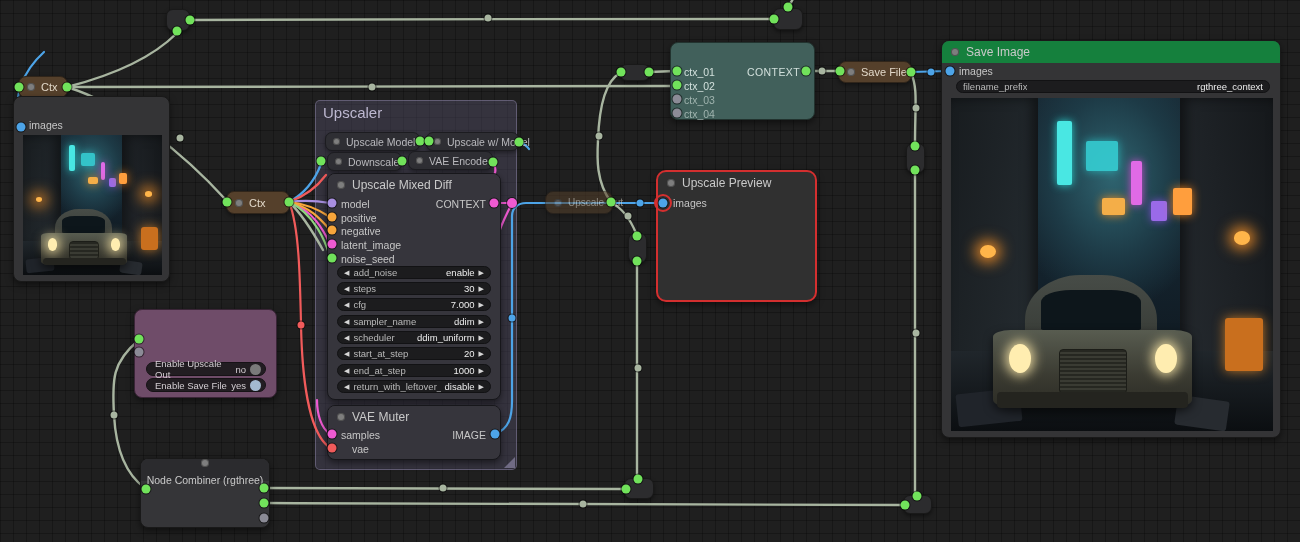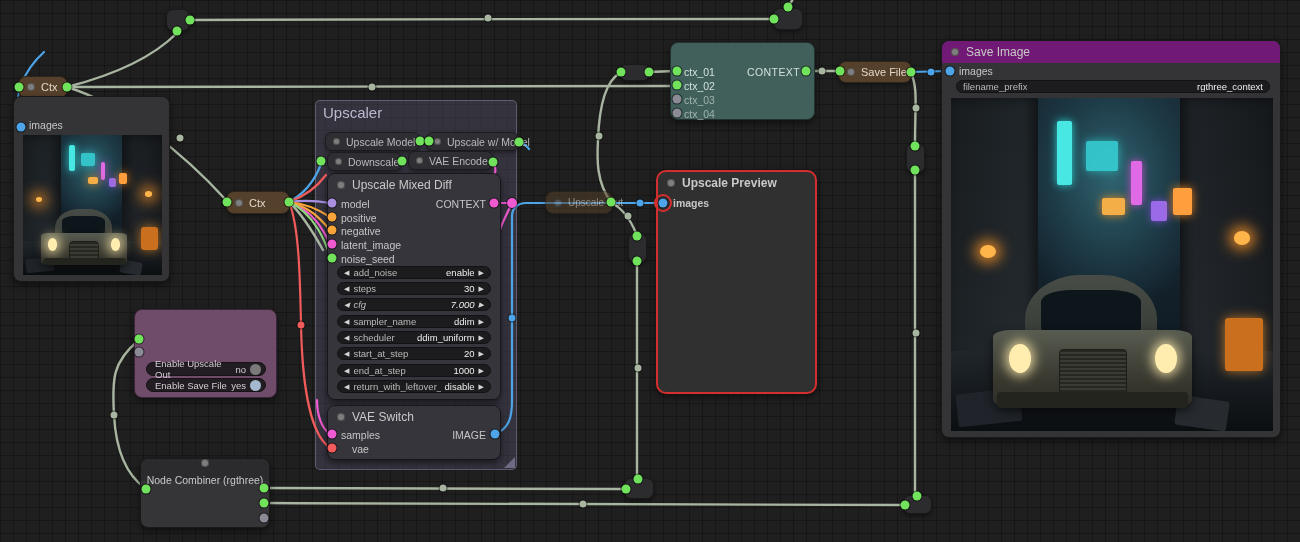--- a/index.html
+++ b/index.html
@@ -49,21 +49,21 @@
       display:flex;align-items:center;font-size:9.5px;color:#d3cdd2;padding:0 4px 0 8px;gap:4px;}
   .toggle-row .tval{margin-left:auto;}
   .tcircle{width:11px;height:11px;border-radius:50%;flex:0 0 auto;}
   #node-combiner{background:#353538;}
   #node-combiner .tbar{background:#2b2b2e;border-radius:7px 7px 0 0;flex-direction:column;}
   #node-ctxswitch{background:#41605b;border-color:#22332f;}
   #node-ctxswitch .tbar{background:#2b4a46;color:#d8e5e1;}
   #node-ctxswitch .slot{color:#d2e0dc;}
   #node-ctxswitch .slot.dim{color:#9fb3ae;}
   #node-basepreview,#node-saveimage,#node-upscalepreview{background:#343436;}
-  #node-basepreview .tbar,#node-saveimage .tbar{background:#701a75;border-radius:7px 7px 0 0;}
+  #node-basepreview .tbar,#node-saveimage .tbar{background:#15803d;border-radius:7px 7px 0 0;}
   #node-upscalepreview{border:2px solid var(--error-red,#d32f2f);border-radius:10px;background:#303030;}
   #node-upscaleout{opacity:.55;}
   
   .dot{position:absolute;width:9px;height:9px;border-radius:50%;transform:translate(-50%,-50%);
        box-shadow:0 0 0 1px rgba(0,0,0,.55);z-index:40;}
   .dg{background:var(--slot-green,#71e25b);}
   .db{background:var(--slot-blue,#4da4e8);}
   .dp{background:var(--slot-pink,#ef5ad1);}
   .dpu{background:var(--slot-purple,#a88fe0);}
   .do{background:var(--slot-orange,#f7a53b);}
@@ -243,21 +243,21 @@
         <span class="wlabel">add_noise</span>
         <span class="wvalue">enable</span>
         <span class="arr">▶</span>
       </div>
       <div class="widget" style="left:9px;right:9px;top:108px;">
         <span class="arr">◀</span>
         <span class="wlabel">steps</span>
         <span class="wvalue">30</span>
         <span class="arr">▶</span>
       </div>
-      <div class="widget" style="left:9px;right:9px;top:124px;font-style:italic;">
+      <div class="widget" style="left:9px;right:9px;top:124px;">
         <span class="arr">◀</span>
         <span class="wlabel">cfg</span>
         <span class="wvalue">7.000</span>
         <span class="arr">▶</span>
       </div>
       <div class="widget" style="left:9px;right:9px;top:141px;">
         <span class="arr">◀</span>
         <span class="wlabel">sampler_name</span>
         <span class="wvalue">ddim</span>
         <span class="arr">▶</span>
@@ -284,21 +284,21 @@
         <span class="arr">◀</span>
         <span class="wlabel" style="max-width:104px;">return_with_leftover_noise</span>
         <span class="wvalue">disable</span>
         <span class="arr">▶</span>
       </div>
     </div>
 
     <div class="node" id="node-vaedecode" style="left:327px;top:405px;width:174px;height:55px;">
       <div class="tbar">
         <span class="tdot"></span>
-        <span>VAE Switch</span>
+        <span>VAE Muter</span>
       </div>
       <span class="slot" style="left:13px;top:23px;">samples</span>
       <span class="slot" style="left:24px;top:37px;">vae</span>
       <span class="slot r" style="right:14px;top:23px;">IMAGE</span>
     </div>
 
     <div class="node" id="node-fastmuter" style="left:134px;top:309px;width:143px;height:89px;">
       <div class="toggle-row" style="left:11px;right:10px;top:52px;">
         <span>Enable Upscale Out</span>
         <span class="tval">no</span>
@@ -329,21 +329,21 @@
     <div class="pill brown" style="left:838px;top:61px;height:22px;width:74px;">
       <span class="tdot"></span>
       <span>Save File</span>
     </div>
 
     <div class="pill brown" id="node-upscaleout" style="left:545px;top:191px;height:23px;width:68px;font-size:10px;">
       <span class="tdot"></span>
       <span>Upscale Out</span>
     </div>
 
-    <div class="node" id="node-upscalepreview" style="left:656px;top:170px;width:161px;height:224px;font-weight:bold;">
+    <div class="node" id="node-upscalepreview" style="left:656px;top:170px;width:161px;height:132px;">
       <div class="tbar">
         <span class="tdot"></span>
         <span>Upscale Preview</span>
       </div>
       <span class="slot" style="left:15px;top:25px;">images</span>
     </div>
 
     <div class="node nbody" id="node-saveimage" style="left:941px;top:40px;width:340px;height:398px;">
       <div class="tbar">
         <span class="tdot"></span>

